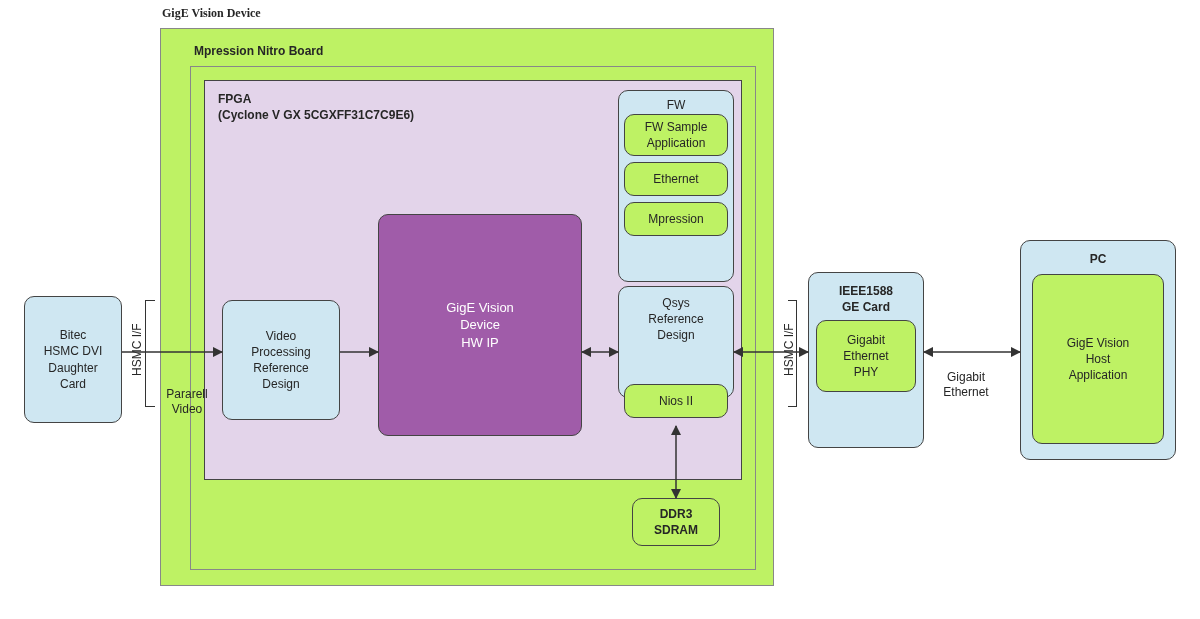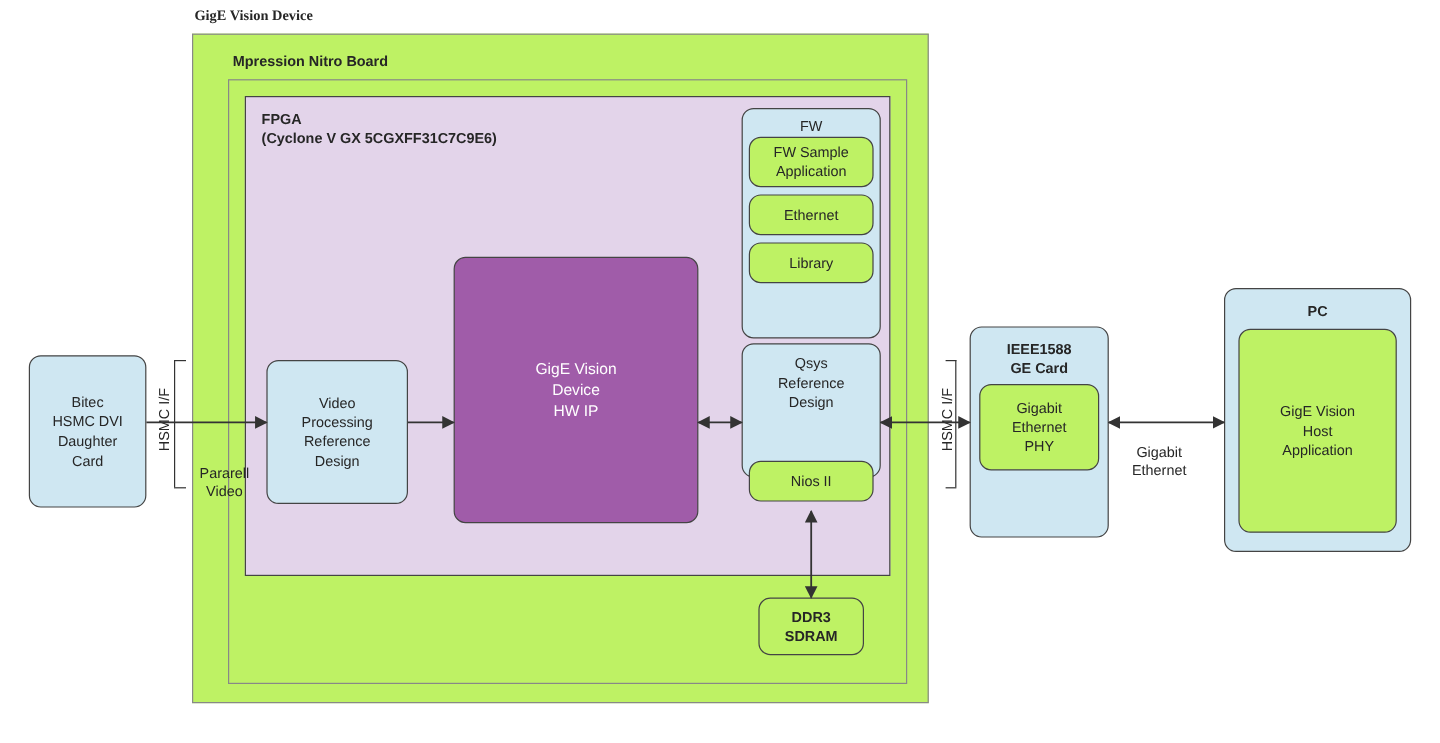--- a/index.html
+++ b/index.html
@@ -77,21 +77,21 @@
 <div class="box purple rounded" style="left:378px; top:214px; width:204px; height:222px; white-space:pre-line; font-size:13px;">GigE Vision
 Device
 HW IP</div>
 
 <div class="box lightblue rounded" style="left:618px; top:90px; width:116px; height:192px; align-items:flex-start; padding-top:6px;">
   <span>FW</span>
 </div>
 <div class="box white rounded" style="left:624px; top:114px; width:104px; height:42px; white-space:pre-line;">FW Sample
 Application</div>
 <div class="box white rounded" style="left:624px; top:162px; width:104px; height:34px;">Ethernet</div>
-<div class="box white rounded" style="left:624px; top:202px; width:104px; height:34px;">Library</div>
+<div class="box white rounded" style="left:624px; top:202px; width:104px; height:34px;">Mpression</div>
 <div class="box white" style="left:624px; top:239px; width:104px; height:6px; border-top:none; border-bottom:none; border-left:none; border-right:none; background:transparent;"></div>
 
 <div class="box lightblue rounded" style="left:618px; top:286px; width:116px; height:112px; align-items:flex-start; padding-top:8px; white-space:pre-line;">
   <span>Qsys
 Reference
 Design</span>
 </div>
 <div class="box white rounded" style="left:624px; top:384px; width:104px; height:34px;">Nios II</div>
 
 <div class="box white rounded" style="left:632px; top:498px; width:88px; height:48px; white-space:pre-line;font-weight:bold;">DDR3

